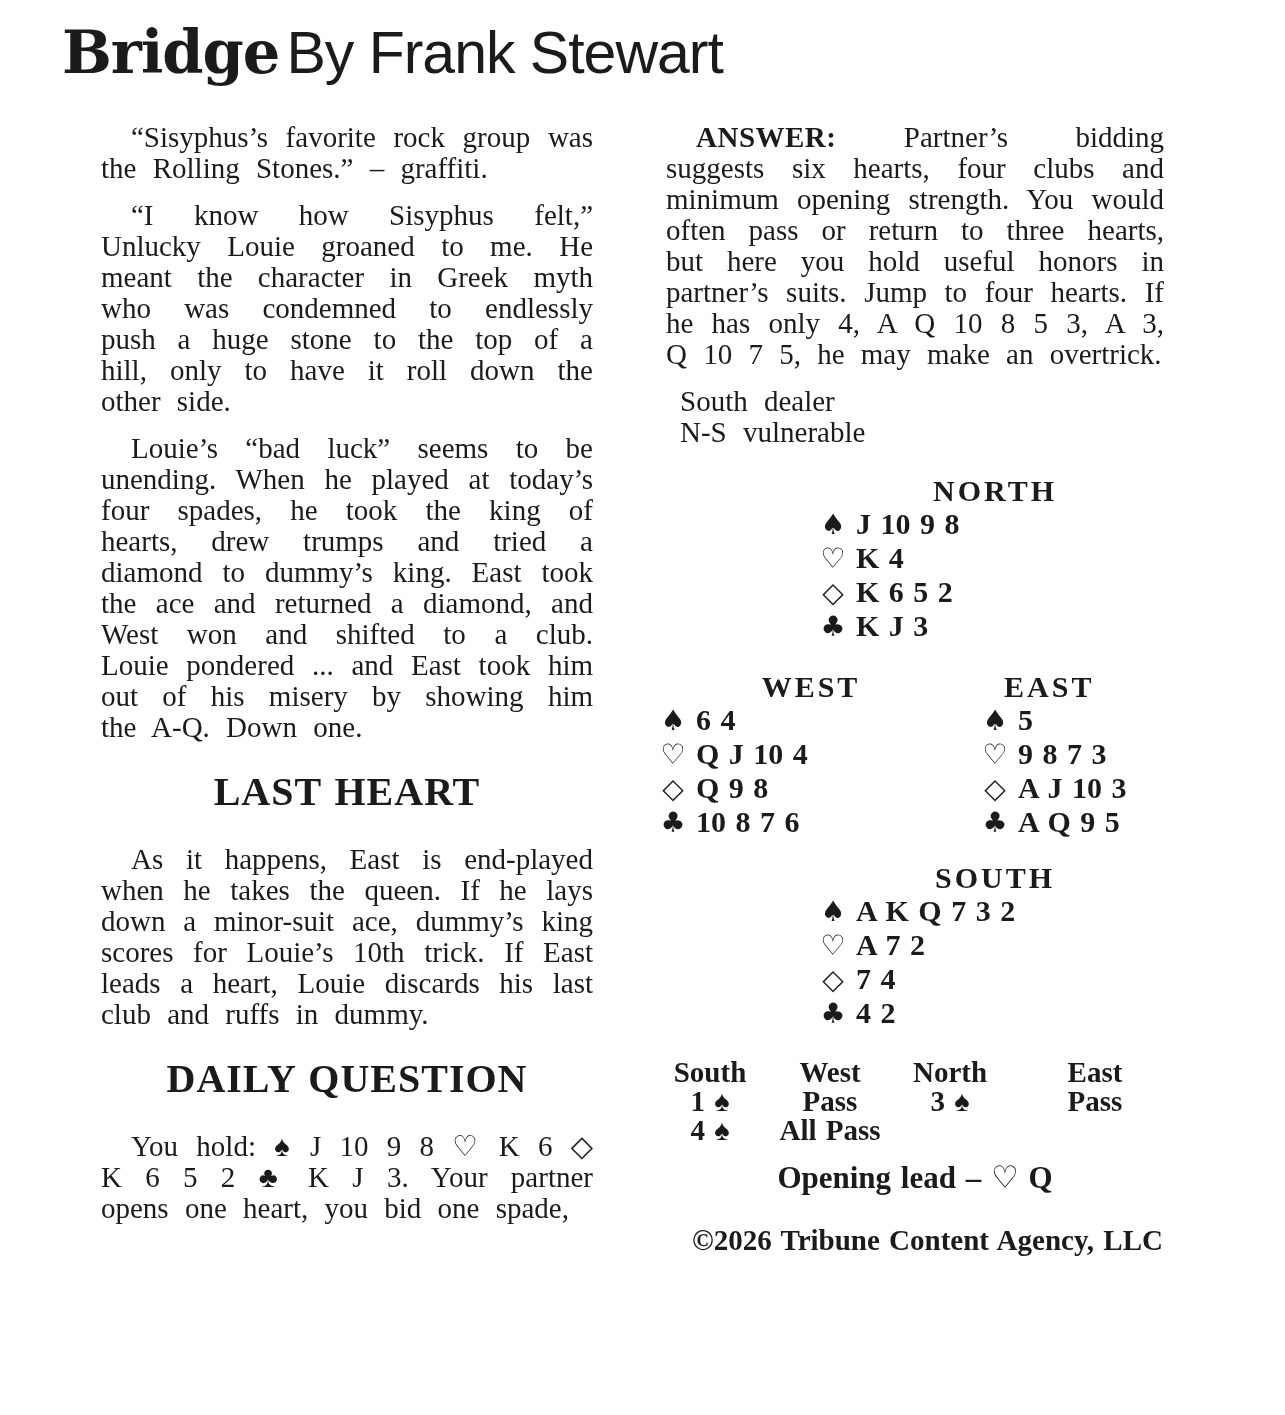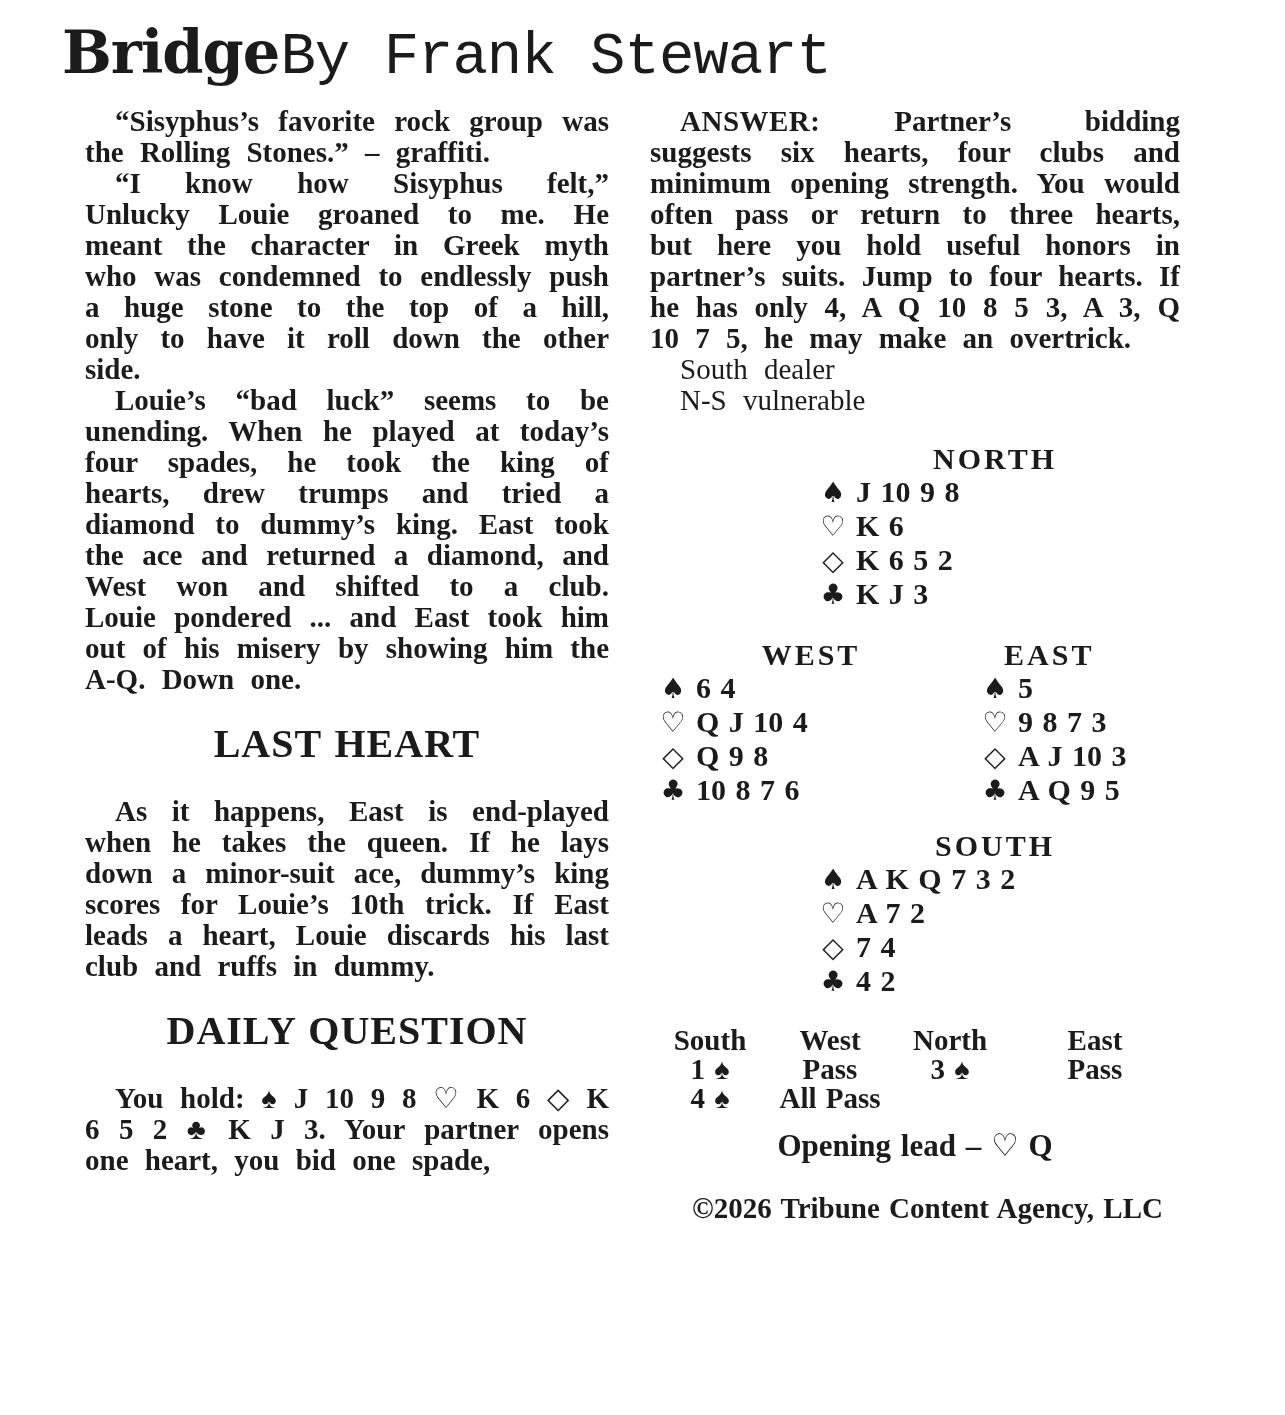--- a/index.html
+++ b/index.html
@@ -14,33 +14,33 @@
   
   .masthead{
     position:absolute;left:62px;top:18px;
     white-space:nowrap;
   }
   .mast-bold{
     font-family:"DejaVu Serif","Liberation Serif",serif;
     font-weight:700;font-size:59px;letter-spacing:-1px;
   }
   .mast-byline{
-    font-family:Liberation Mono, monospace;
-    font-size:59px;font-weight:400;margin-left:1px;letter-spacing:-1px;
+    font-family:Liberation Sans, sans-serif;
+    font-size:59px;font-weight:400;margin-left:7px;letter-spacing:-1px;
   }
   
   .col{
     position:absolute;top:106px;
     font-size:29px;line-height:31px;
     text-align:justify;
     word-spacing:9px;
   }
   .col-left{left:85px;width:524px;}
   .col-right{left:650px;width:530px;}
-  .para{margin:0;text-indent:30px;font-weight:bold;}
+  .para{margin:16px;text-indent:30px;}
   .para.noindent{text-indent:0;}
   .subhead{
     margin:33px 0 37px 0;
     font-size:40px;font-weight:700;
     text-align:center;text-indent:0;
     letter-spacing:1px;word-spacing:2px;
   }
   .answer-label{letter-spacing:.5px;}
   .plainline{text-indent:30px;text-align:left;}
   
@@ -100,21 +100,21 @@
     <div class="deal">
 
       <div class="hand hand-north">
         <div class="hand-label">NORTH</div>
         <div class="suit-row">
             <span class="suit-sym">♠</span>
             <span class="cards">J 10 9 8</span>
           </div>
         <div class="suit-row">
             <span class="suit-sym">♡</span>
-            <span class="cards">K 6</span>
+            <span class="cards">K 4</span>
           </div>
         <div class="suit-row">
             <span class="suit-sym">◇</span>
             <span class="cards">K 6 5 2</span>
           </div>
         <div class="suit-row">
             <span class="suit-sym">♣</span>
             <span class="cards">K J 3</span>
           </div>
       </div>

